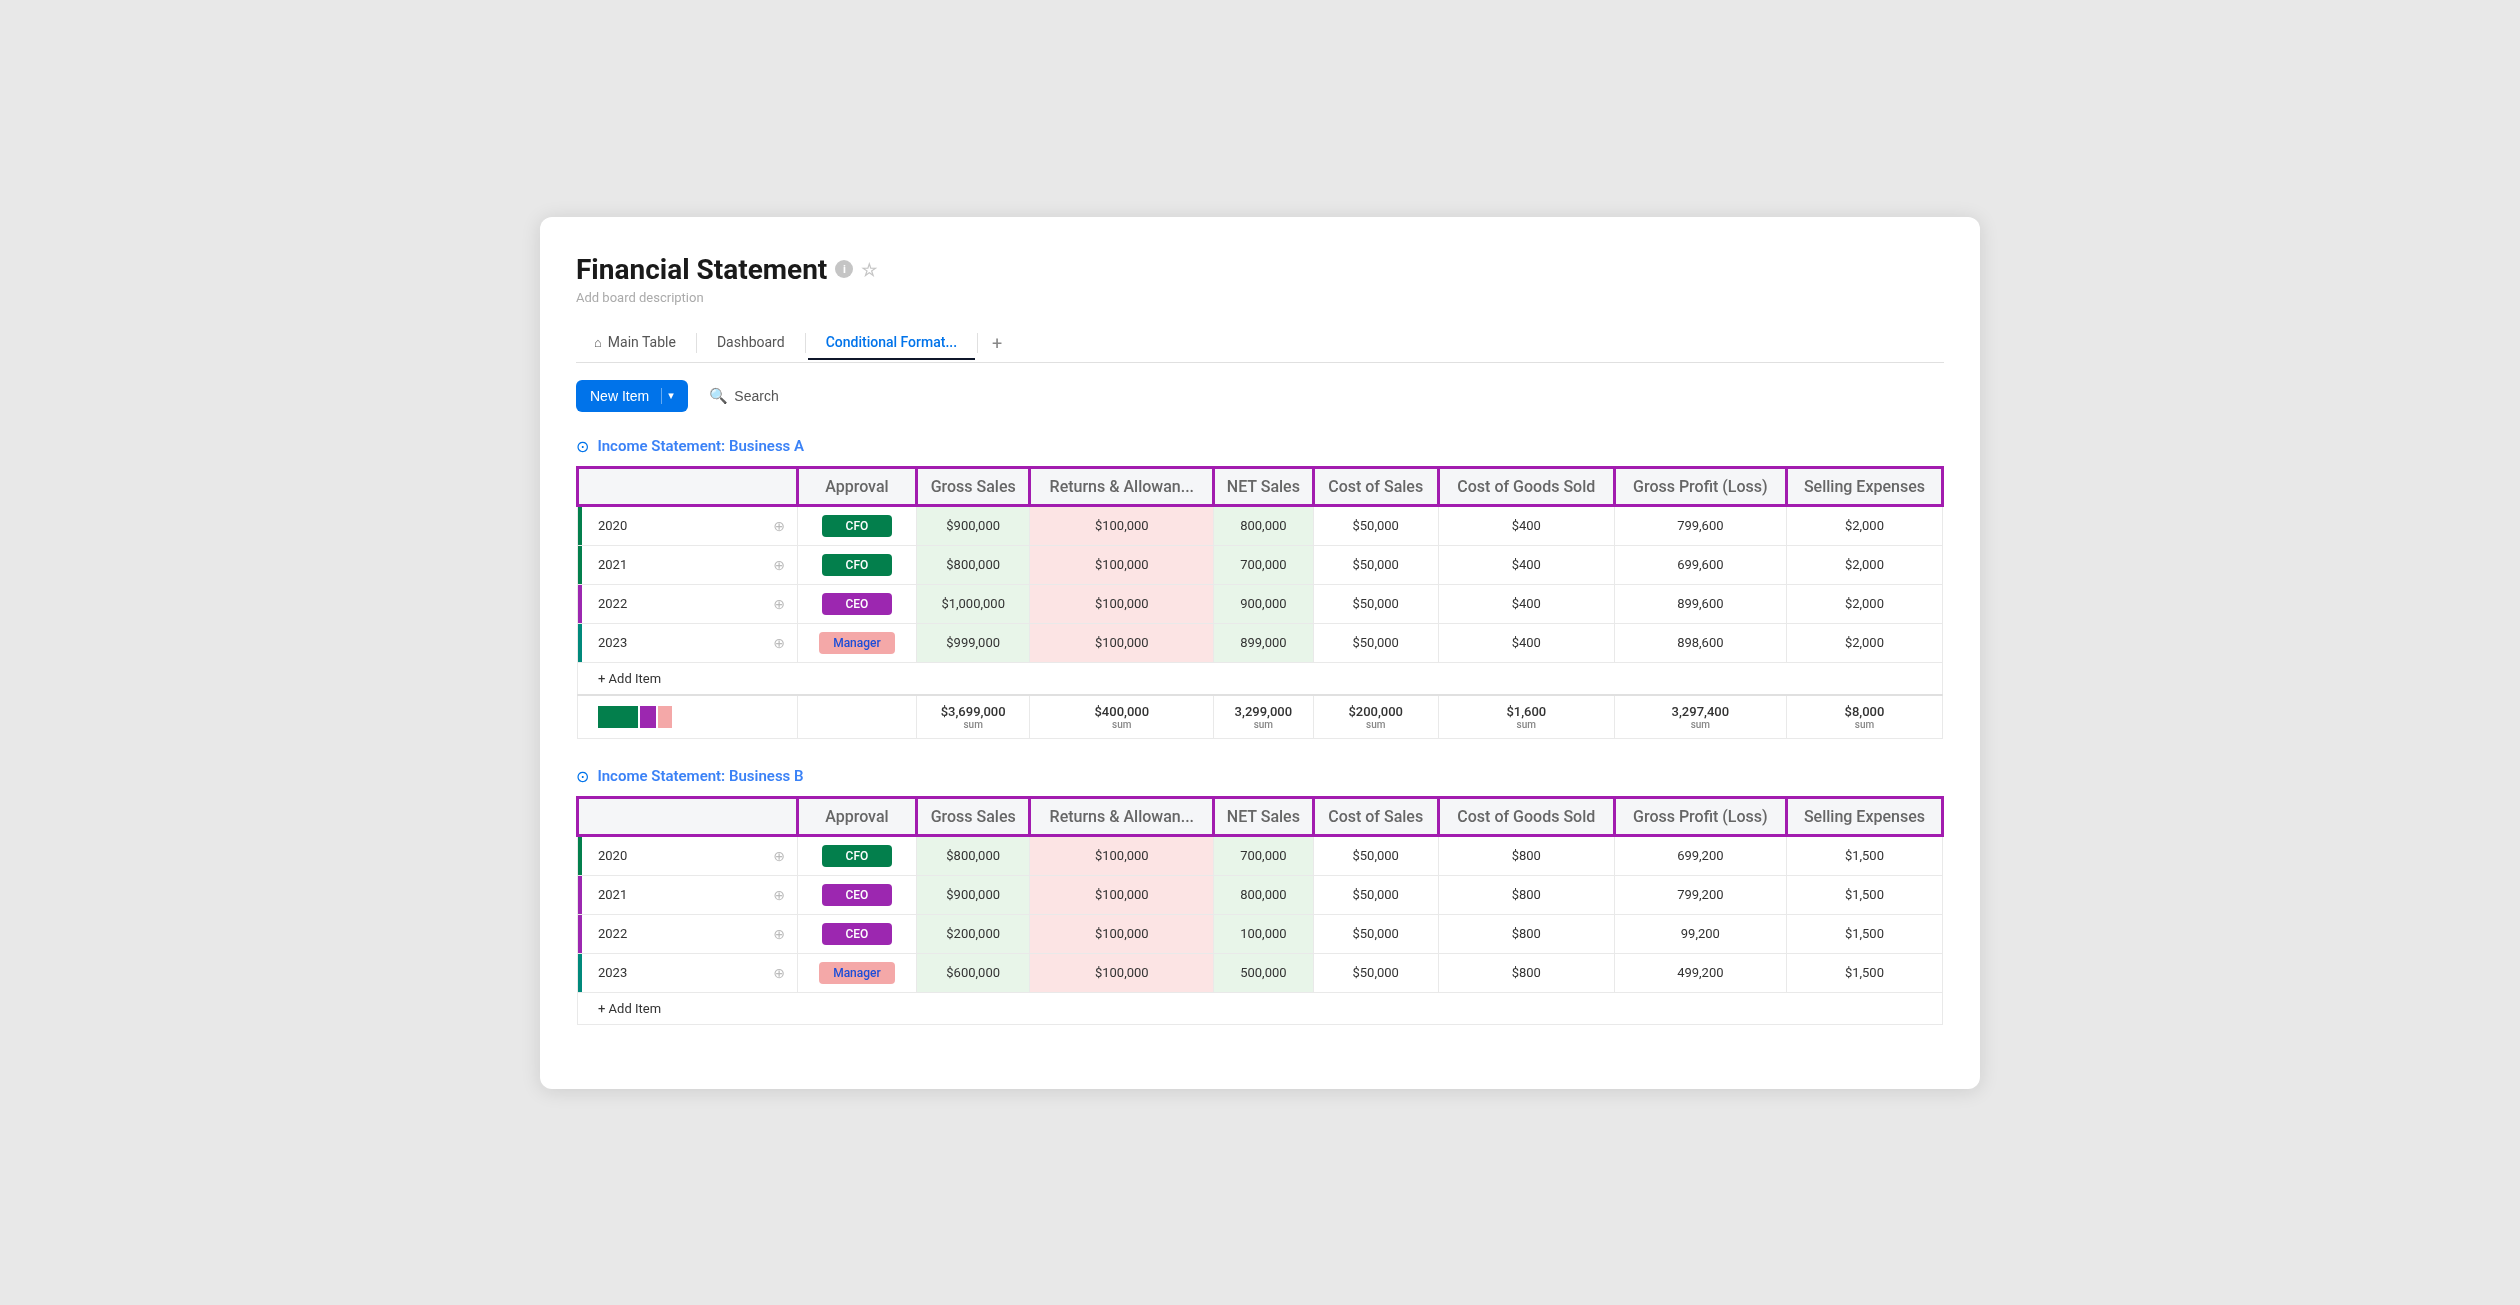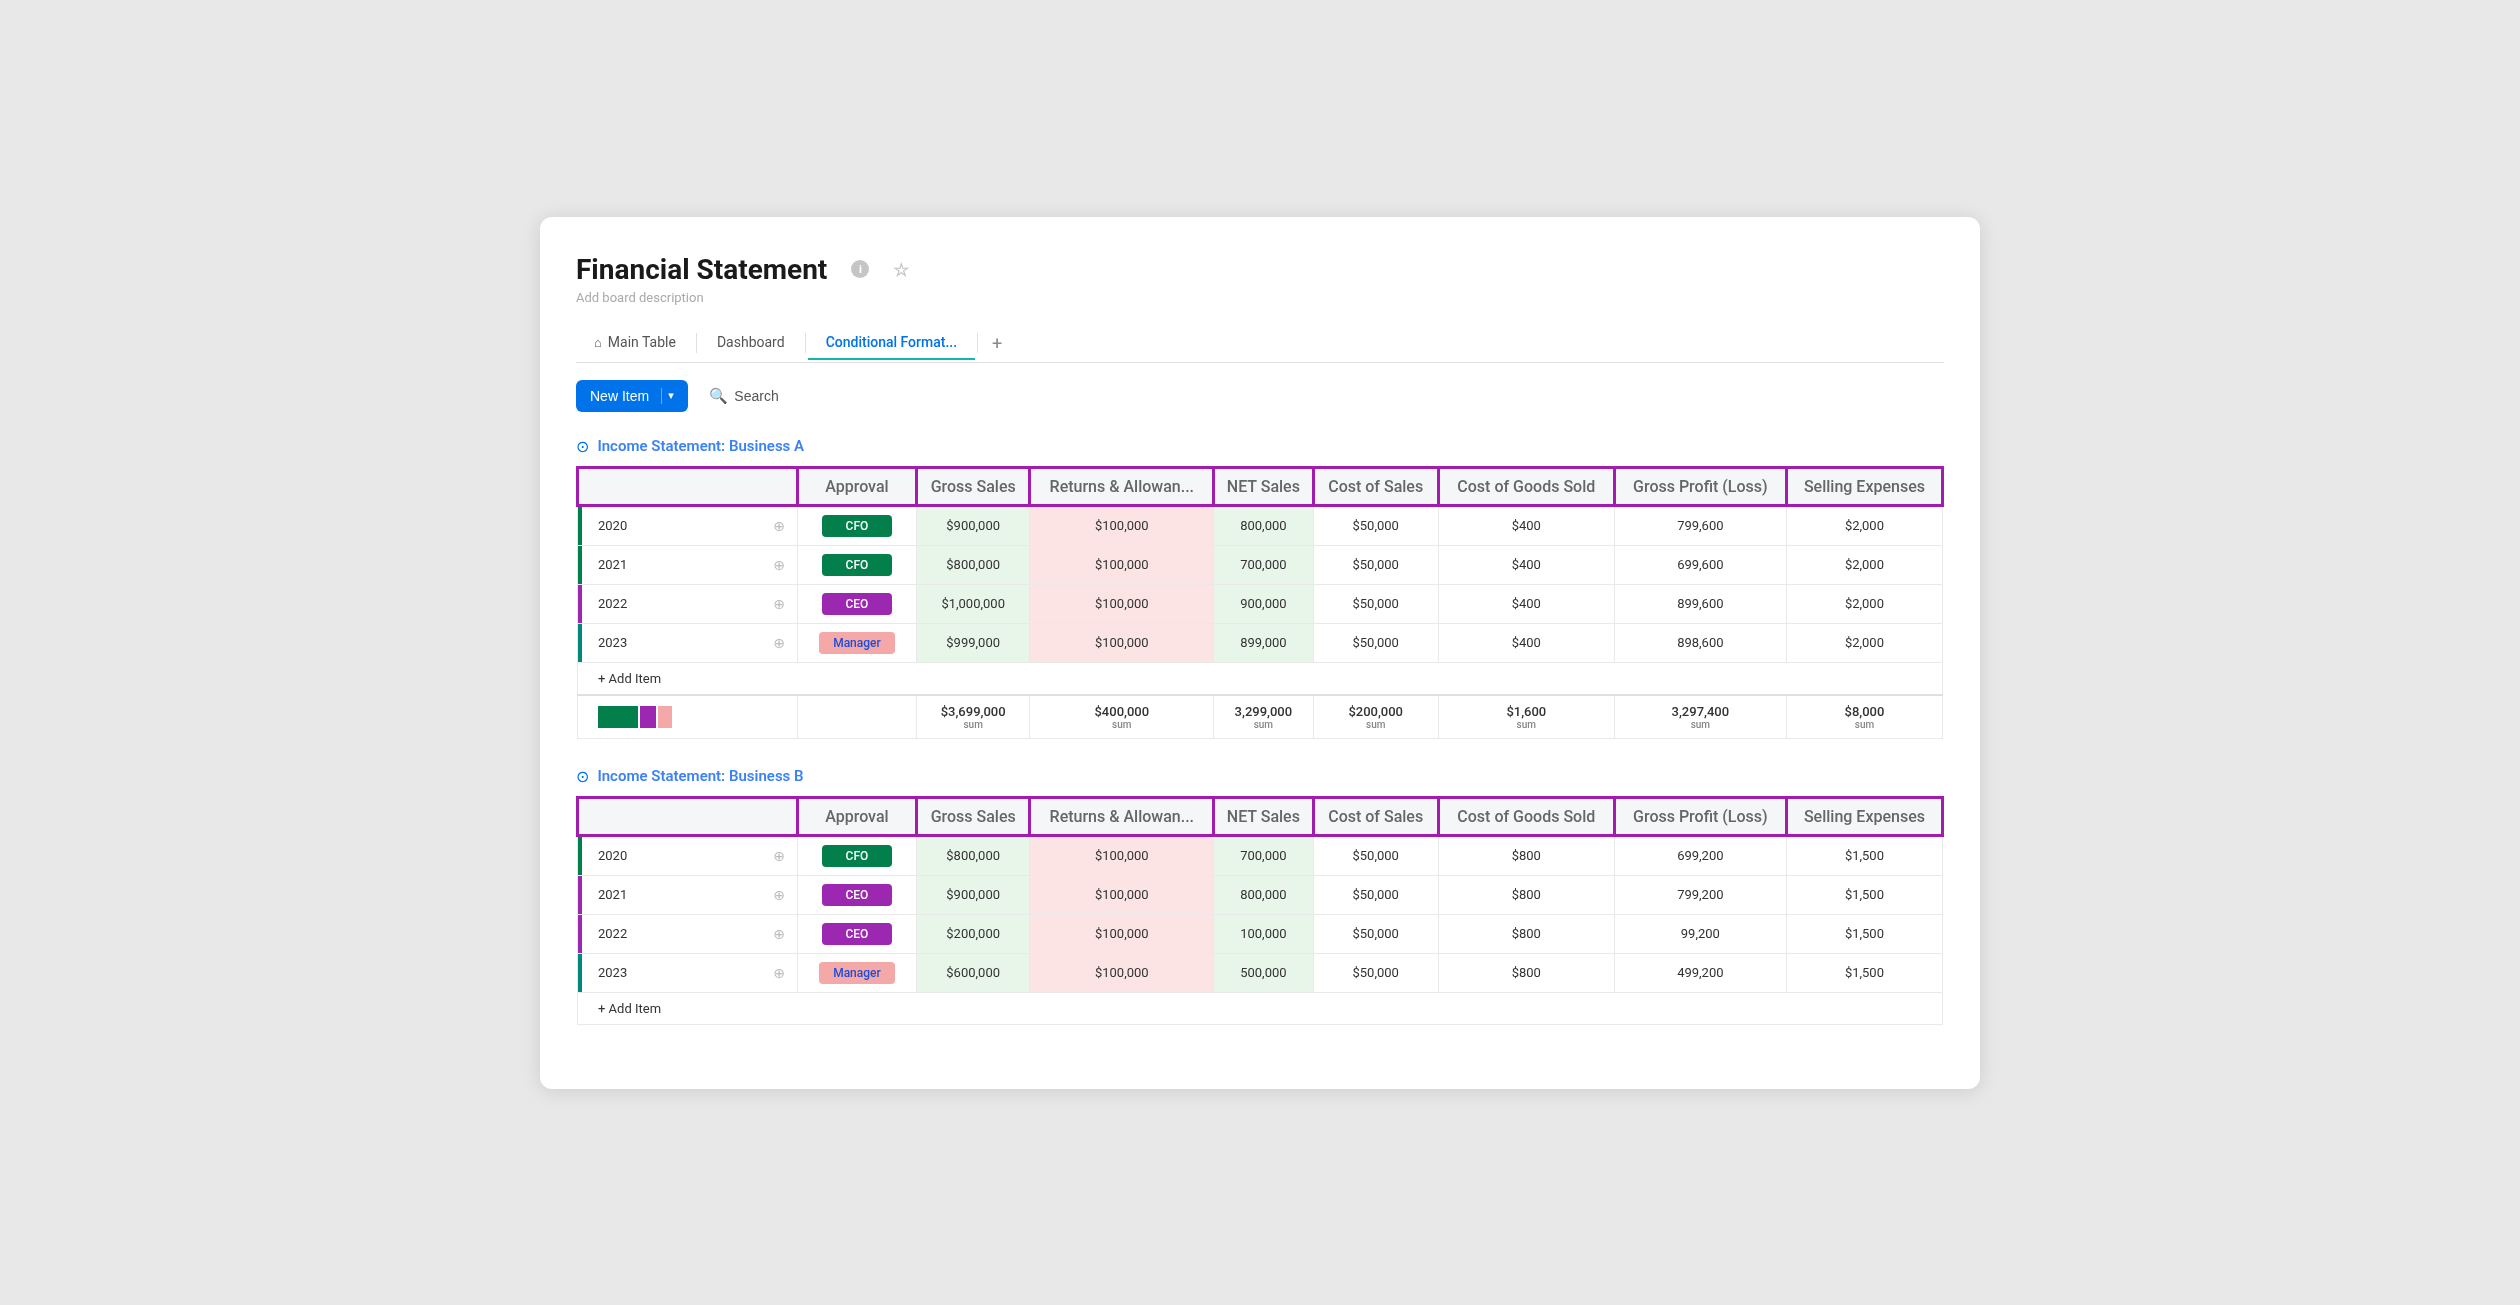--- a/index.html
+++ b/index.html
@@ -20,21 +20,21 @@
       min-height: 760px;
       padding: 36px 36px 36px 36px;
       overflow: hidden;
     }
     .page-title {
       font-size: 28px;
       font-weight: 700;
       color: #1a1a1a;
       display: flex;
       align-items: center;
-      gap: 24px;
+      gap: 8px;
       margin-bottom: 4px;
     }
     .page-title .info-icon {
       width: 18px;
       height: 18px;
       border-radius: 50%;
       background: #c5c5c5;
       display: inline-flex;
       align-items: center;
       justify-content: center;
@@ -67,21 +67,21 @@
       color: #555;
       cursor: pointer;
       border-bottom: 2px solid transparent;
       display: flex;
       align-items: center;
       gap: 6px;
       white-space: nowrap;
     }
     .tab.active {
       color: #0073ea;
-      border-bottom: 2px solid #14b8a6;
+      border-bottom: 2px solid #0f172a;
       font-weight: 500;
     }
     .tab .home-icon { font-size: 13px; }
     .tab-divider {
       width: 1px;
       height: 20px;
       background: #e0e0e0;
       margin: 0 2px;
     }
     .tab-add {

